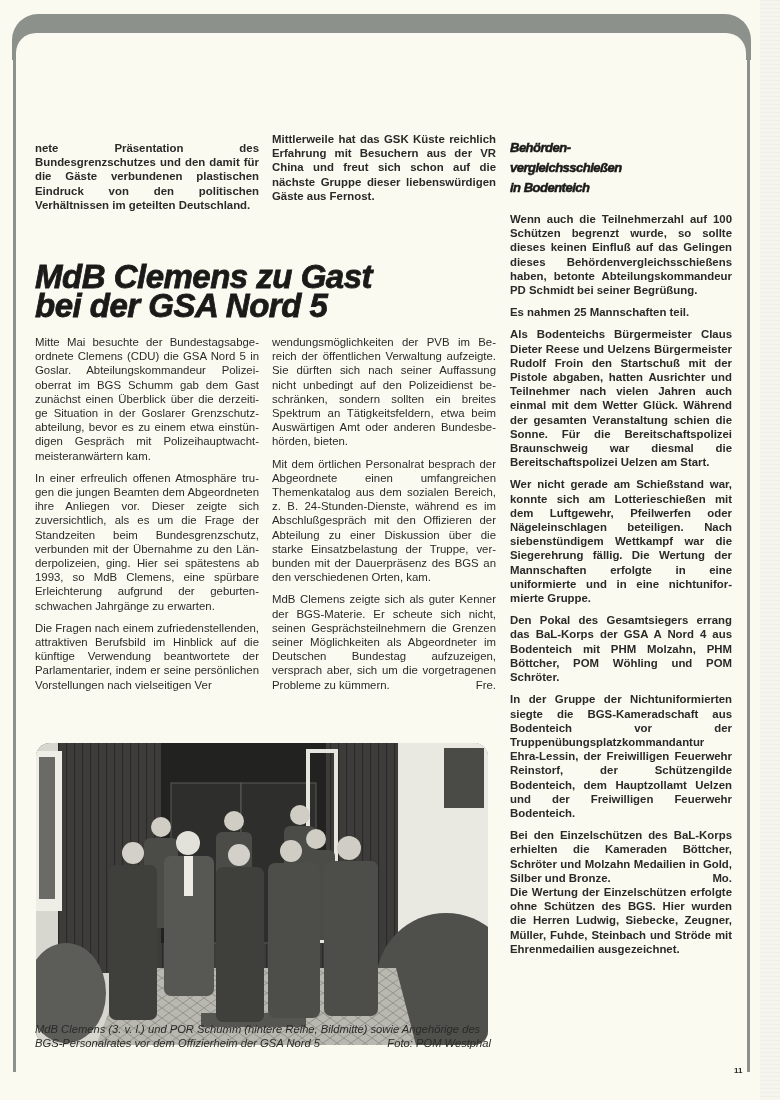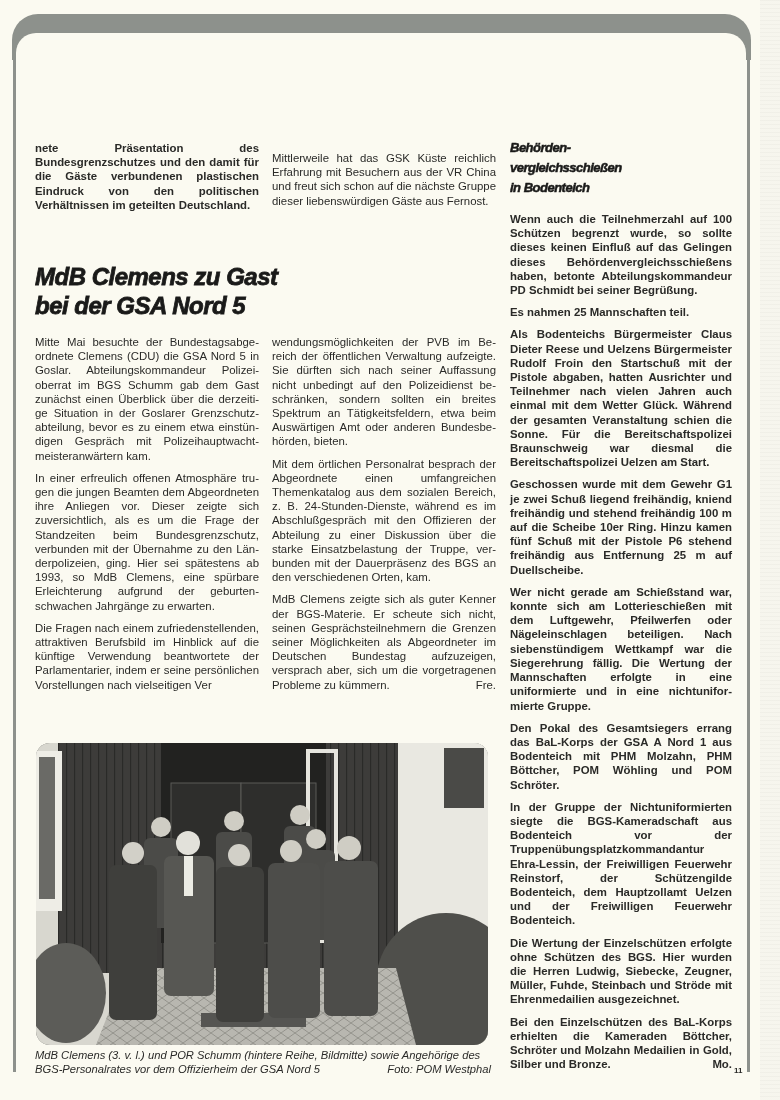--- a/index.html
+++ b/index.html
@@ -32,49 +32,49 @@
   }
   .col { position: absolute; font-size: 11.4px; line-height: 14.2px; text-align: justify; hyphens: manual; }
   .col p { margin: 0 0 8px 0; }
   .col1 { left: 35px; width: 224px; }
   .col2 { left: 272px; width: 224px; }
   .col3 { left: 510px; width: 222px; }
   .headline {
     position: absolute; font-weight: bold; font-style: italic; color: #1a1a19;
     font-family: "Liberation Sans", sans-serif; letter-spacing: -0.5px;
   }
-  .h-main { left: 35px; top: 262px; font-size: 24px; line-height: 29px; -webkit-text-stroke: 0.8px #1a1a19; }
+  .h-main { left: 35px; top: 262px; font-size: 33px; line-height: 29px; -webkit-text-stroke: 0.8px #1a1a19; }
   .h-side { left: 510px; top: 138px; font-size: 13px; line-height: 20px; -webkit-text-stroke: 0.5px #1a1a19; }
   .sig { float: right; }
   .photo {
     position: absolute; left: 36px; top: 743px; width: 452px; height: 302px;
     border-radius: 14px; overflow: hidden; background: #5b5b58;
   }
   .caption {
-    position: absolute; left: 35px; top: 1048px; width: 456px;
+    position: absolute; left: 35px; top: 1022px; width: 456px;
     font-size: 11.2px; line-height: 14px; font-style: italic;
   }
   .caption .credit { float: right; }
   .pageno {
     position: absolute; left: 734px; top: 1066px; font-size: 8px; font-weight: bold;
   }
 </style>
 </head>
 <body>
 
 <div class="frame-top"></div>
 <div class="frame-inner"></div>
 <div class="rule-left"></div>
 <div class="rule-right"></div>
 <div class="edge-noise"></div>
 
 <div class="col col1" style="top:141px;font-weight:bold;">
   <p>nete Präsentation des Bundesgrenzschut­zes und den damit für die Gäste verbunde­nen plastischen Eindruck von den politi­schen Verhältnissen im geteilten Deutsch­land.</p>
 </div>
-<div class="col col2" style="top:151px;">
+<div class="col col2" style="top:132px;font-weight:bold;">
   <p>Mittlerweile hat das GSK Küste reichlich Erfahrung mit Besuchern aus der VR Chi­na und freut sich schon auf die nächste Gruppe dieser liebenswürdigen Gäste aus Fernost.</p>
 </div>
 
 <div class="headline h-main">
   <div>MdB Clemens zu Gast</div>
   <div>bei der GSA Nord 5</div>
 </div>
 
 <div class="col col1" style="top:335px;">
   <p>Mitte Mai besuchte der Bundestagsabge­ordnete Clemens (CDU) die GSA Nord 5 in Goslar. Abteilungskommandeur Polizei­oberrat im BGS Schumm gab dem Gast zunächst einen Überblick über die derzeiti­ge Situation in der Goslarer Grenzschutz­abteilung, bevor es zu einem etwa einstün­digen Gespräch mit Polizeihauptwacht­meisteranwärtern kam.</p>
@@ -159,24 +159,23 @@
 <div class="headline h-side">
   <div>Behörden-</div>
   <div>vergleichsschießen</div>
   <div>in Bodenteich</div>
 </div>
 
 <div class="col col3" style="top:212px;font-weight:bold;">
   <p>Wenn auch die Teilnehmerzahl auf 100 Schützen begrenzt wurde, so sollte dieses keinen Einfluß auf das Gelingen dieses Behördenvergleichsschießens haben, be­tonte Abteilungskommandeur PD Schmidt bei seiner Begrüßung.</p>
   <p>Es nahmen 25 Mannschaften teil.</p>
   <p>Als Bodenteichs Bürgermeister Claus Die­ter Reese und Uelzens Bürgermeister Ru­dolf Froin den Startschuß mit der Pistole abgaben, hatten Ausrichter und Teilneh­mer nach vielen Jahren auch einmal mit dem Wetter Glück. Während der gesamten Veranstaltung schien die Sonne. Für die Bereitschaftspolizei Braunschweig war diesmal die Bereitschaftspolizei Uelzen am Start.</p>
-  <p>Geschossen wurde mit dem Gewehr G1 je zwei Schuß liegend freihändig, kniend frei­händig und stehend freihändig 100 m auf die Scheibe 10er Ring. Hinzu kamen fünf Schuß mit der Pistole P6 stehend freihän­dig aus Entfernung 25 m auf Duellscheibe.</p>
   <p>Wer nicht gerade am Schießstand war, konnte sich am Lotterieschießen mit dem Luftgewehr, Pfeilwerfen oder Nägelein­schlagen beteiligen. Nach siebenstündi­gem Wettkampf war die Siegerehrung fäl­lig. Die Wertung der Mannschaften erfolgte in eine uniformierte und in eine nichtunifor­mierte Gruppe.</p>
-  <p>Den Pokal des Gesamtsiegers errang das BaL-Korps der GSA A Nord 1 aus Boden­teich mit PHM Molzahn, PHM Böttcher, POM Wöhling und POM Schröter.</p>
+  <p>Den Pokal des Gesamtsiegers errang das BaL-Korps der GSA A Nord 4 aus Boden­teich mit PHM Molzahn, PHM Böttcher, POM Wöhling und POM Schröter.</p>
   <p>In der Gruppe der Nichtuniformierten sieg­te die BGS-Kameradschaft aus Boden­teich vor der Truppenübungsplatzkom­mandantur Ehra-Lessin, der Freiwilligen Feuerwehr Reinstorf, der Schützengilde Bodenteich, dem Hauptzollamt Uelzen und der Freiwilligen Feuerwehr Bodenteich.</p>
-  <p>Die Wertung der Einzelschützen erfolgte ohne Schützen des BGS. Hier wurden die Herren Ludwig, Siebecke, Zeugner, Mül­ler, Fuhde, Steinbach und Ströde mit Ehrenmedailien ausgezeichnet.</p>
   <p style="margin-bottom:0;">
     <span>Bei den Einzelschützen des BaL-Korps erhielten die Kameraden Böttcher, Schrö­ter und Molzahn Medailien in Gold, Silber und Bronze.</span>
     <span class="sig">Mo.</span>
   </p>
+  <p>Die Wertung der Einzelschützen erfolgte ohne Schützen des BGS. Hier wurden die Herren Ludwig, Siebecke, Zeugner, Mül­ler, Fuhde, Steinbach und Ströde mit Ehrenmedailien ausgezeichnet.</p>
 </div>
 
 <div class="pageno">11</div>
 
 </body></html>

